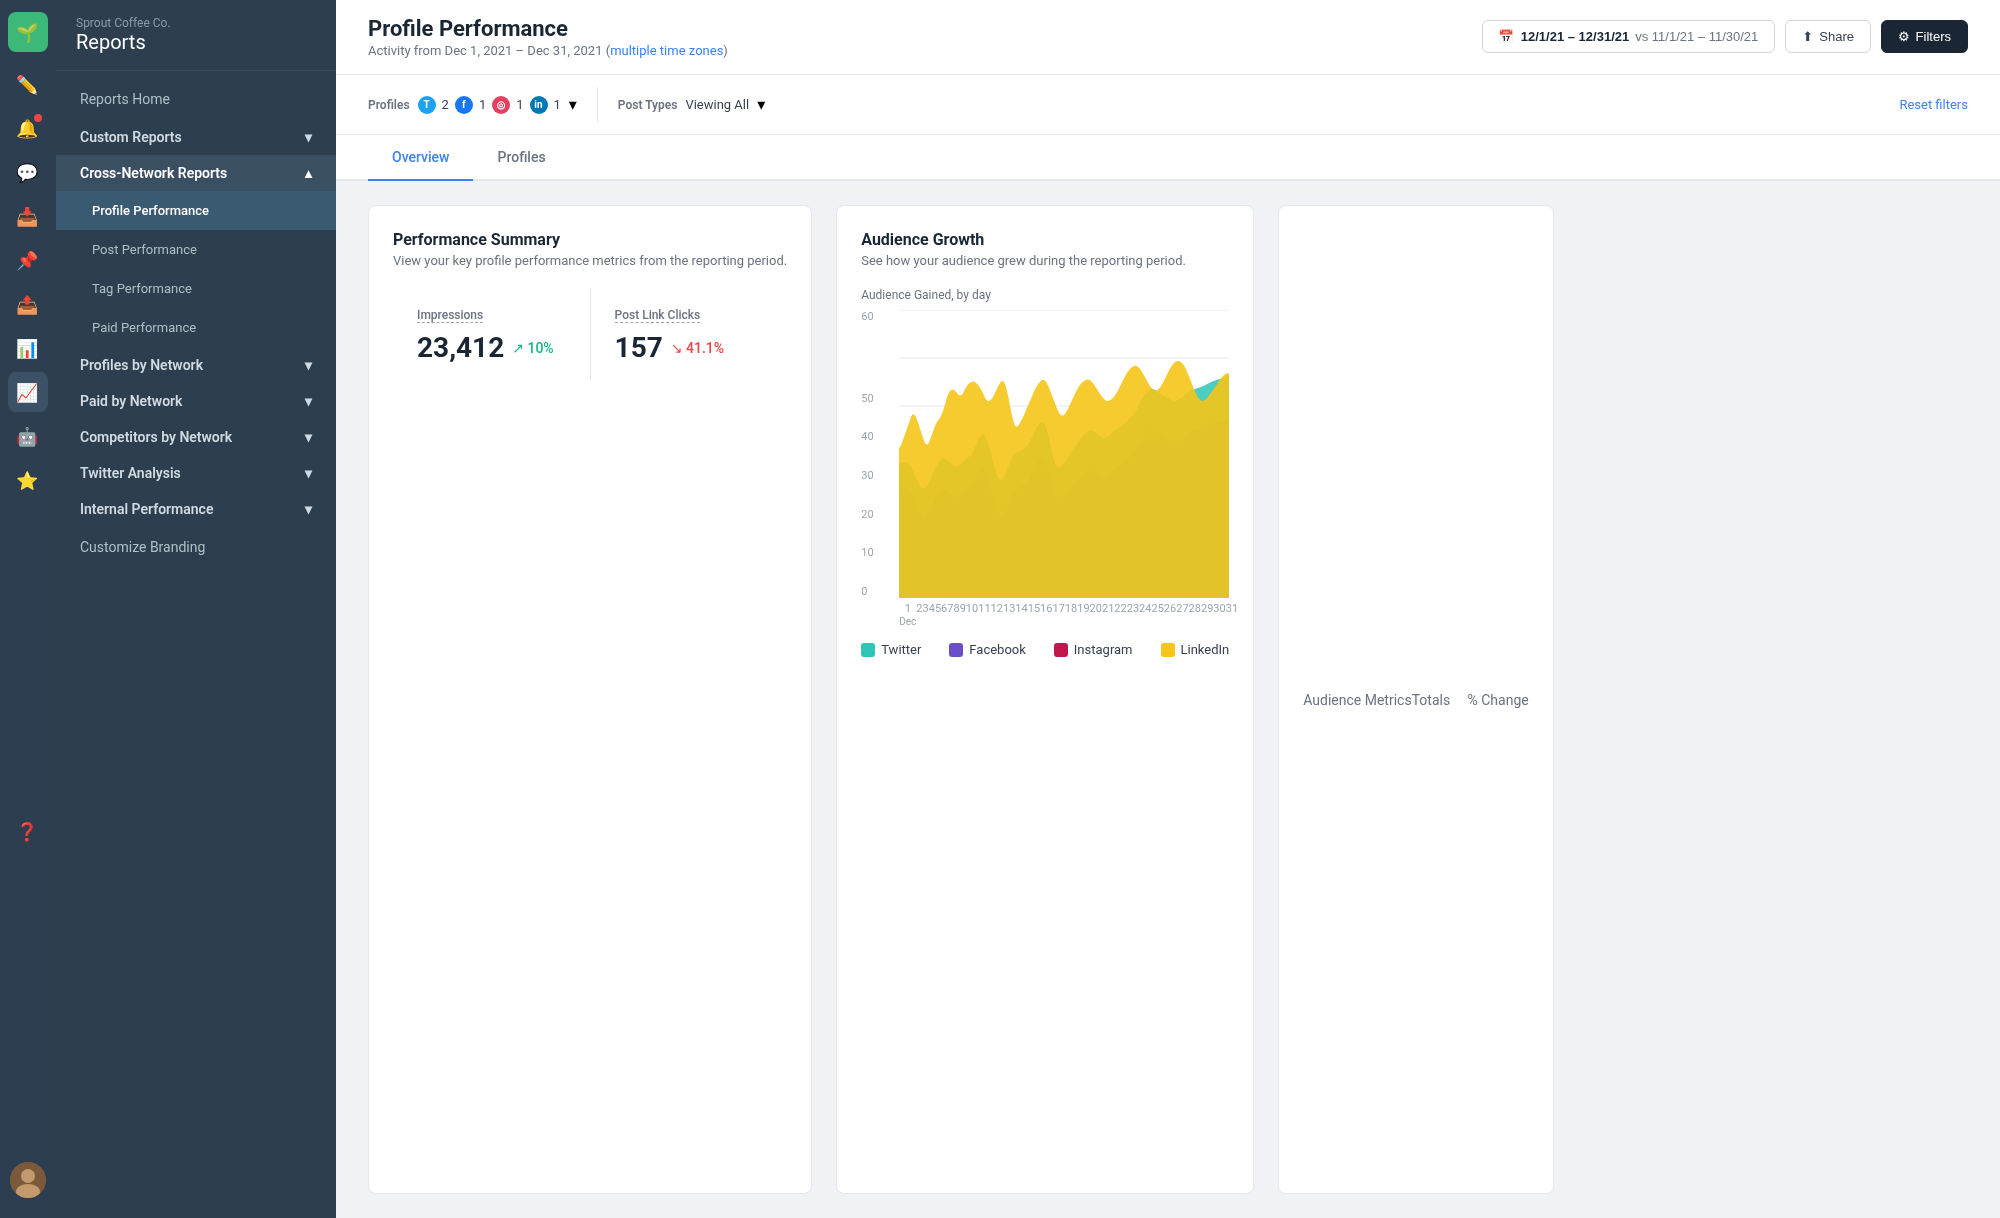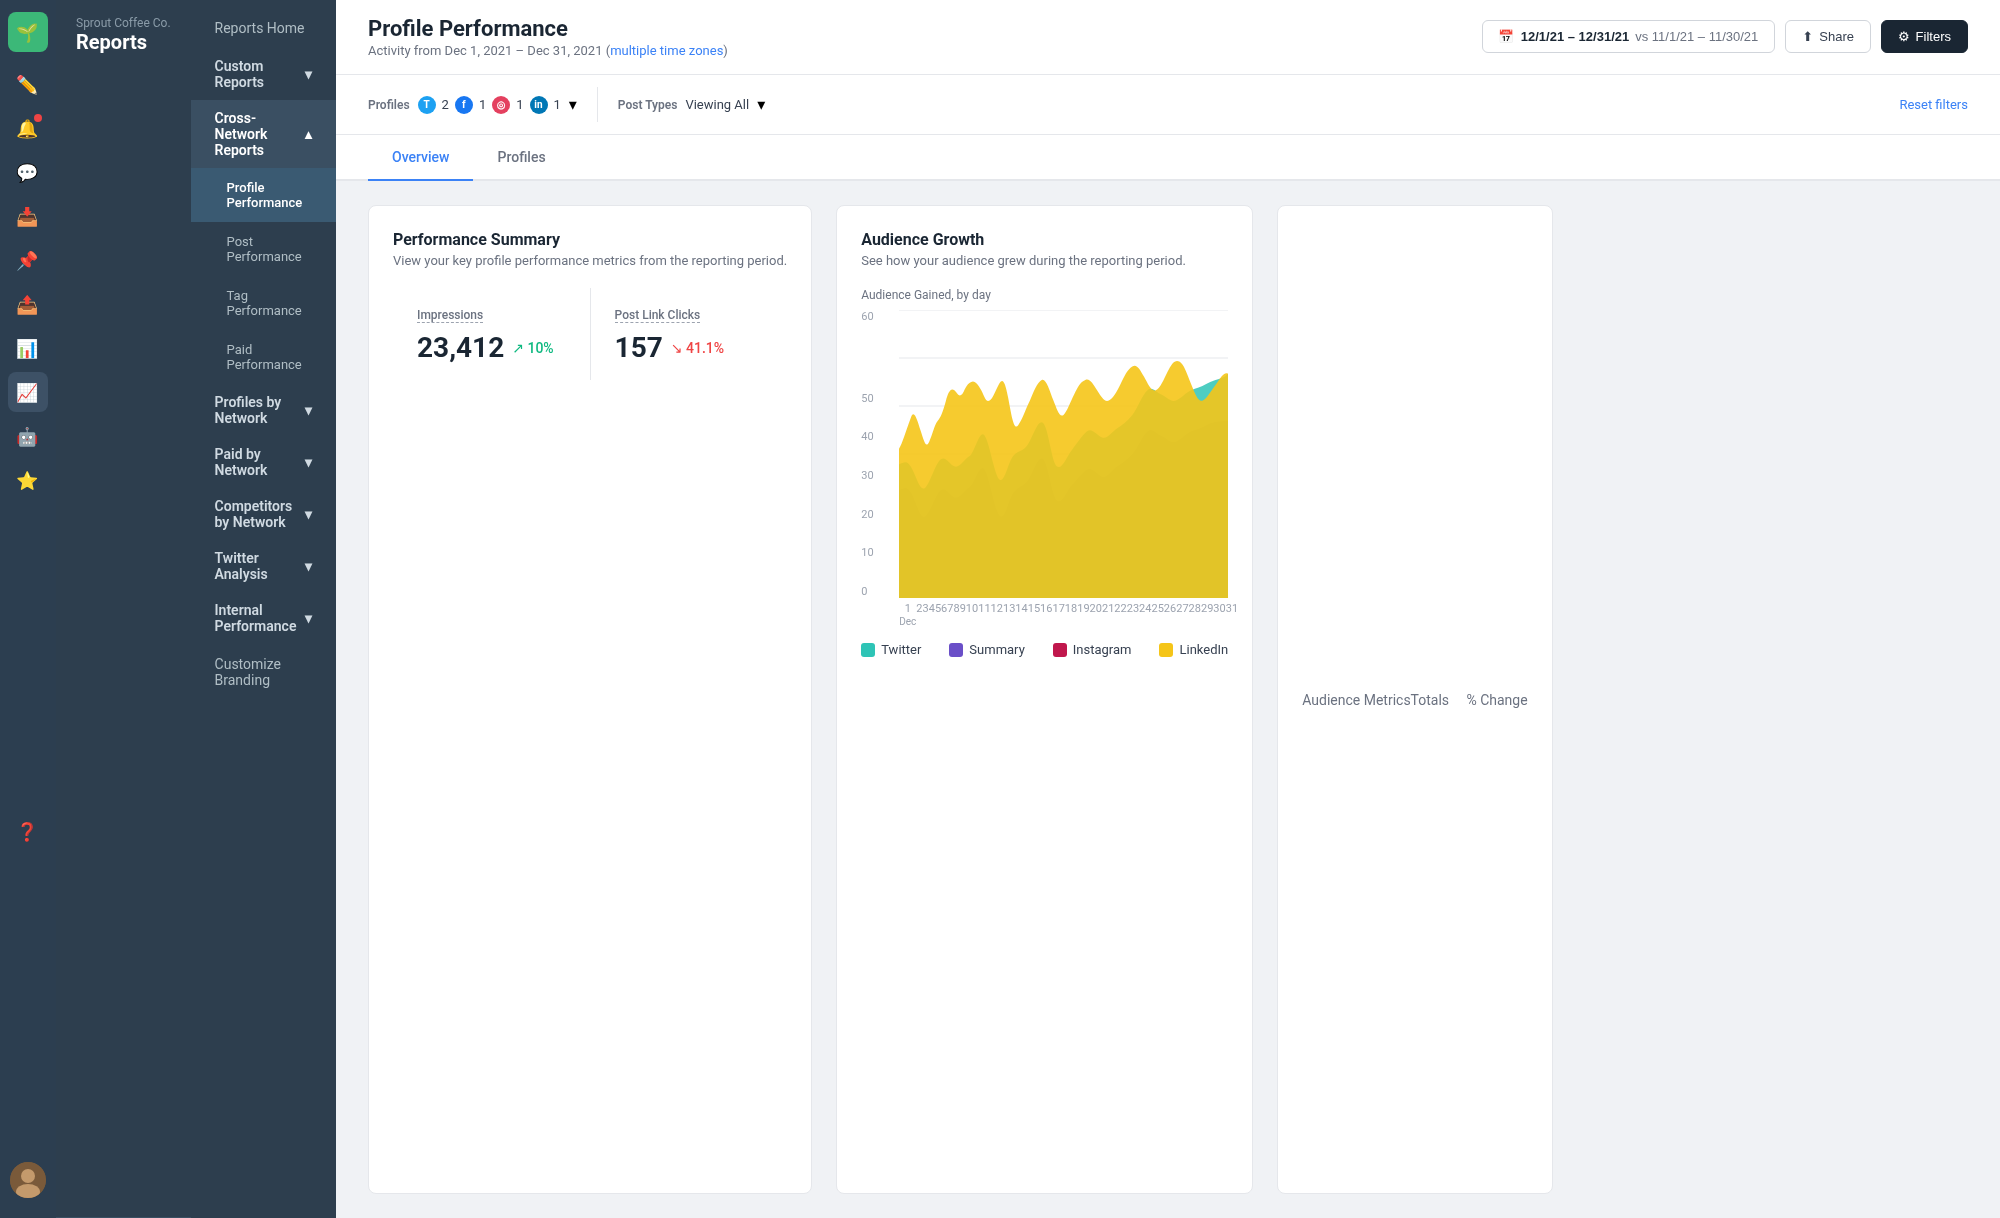--- a/index.html
+++ b/index.html
@@ -29,30 +29,30 @@
     .icon-rail .avatar { width: 36px; height: 36px; border-radius: 50%; background: #7a5a3a; display: flex; align-items: center; justify-content: center; overflow: hidden; margin-top: auto; margin-bottom: 8px; }
     .notification-dot { position: relative; }
     .notification-dot::after { content: ''; position: absolute; top: 6px; right: 6px; width: 8px; height: 8px; background: #ef4444; border-radius: 50%; }
 
     
     .sidebar {
       width: 280px;
       background: #2d3e4e;
       color: #cdd5da;
       display: flex;
-      flex-direction: row;
+      flex-direction: column;
       overflow-y: auto;
       flex-shrink: 0;
     }
     .sidebar-header {
       padding: 16px 20px;
       border-bottom: 1px solid #3a4f62;
     }
     .sidebar-header .company { font-size: 12px; color: #8a9ba8; }
-    .sidebar-header .title { font-size: 20px; font-weight: 700; color: #fff; }
+    .sidebar-header .title { font-size: 20px; font-weight: 400; color: #fff; }
     .sidebar-nav { flex: 1; padding: 8px 0; }
     .nav-item {
       display: flex; align-items: center; justify-content: space-between;
       padding: 12px 24px;
       cursor: pointer;
       font-size: 14px;
       color: #b0bec5;
       transition: background 0.15s;
     }
     .nav-item.active { background: #3a5a72; color: #fff; font-weight: 500; }
@@ -379,21 +379,21 @@
         </div>
       </div>
 
       <div class="chart-legend">
         <div class="legend-item">
           <div class="legend-dot" style="background:#2ec4b6;"></div>
           <span>Twitter</span>
         </div>
         <div class="legend-item">
           <div class="legend-dot" style="background:#6a4fc8;"></div>
-          <span>Summary</span>
+          <span>Facebook</span>
         </div>
         <div class="legend-item">
           <div class="legend-dot" style="background:#c0174c;"></div>
           <span>Instagram</span>
         </div>
         <div class="legend-item">
           <div class="legend-dot" style="background:#f5c518;"></div>
           <span>LinkedIn</span>
         </div>
       </div>

